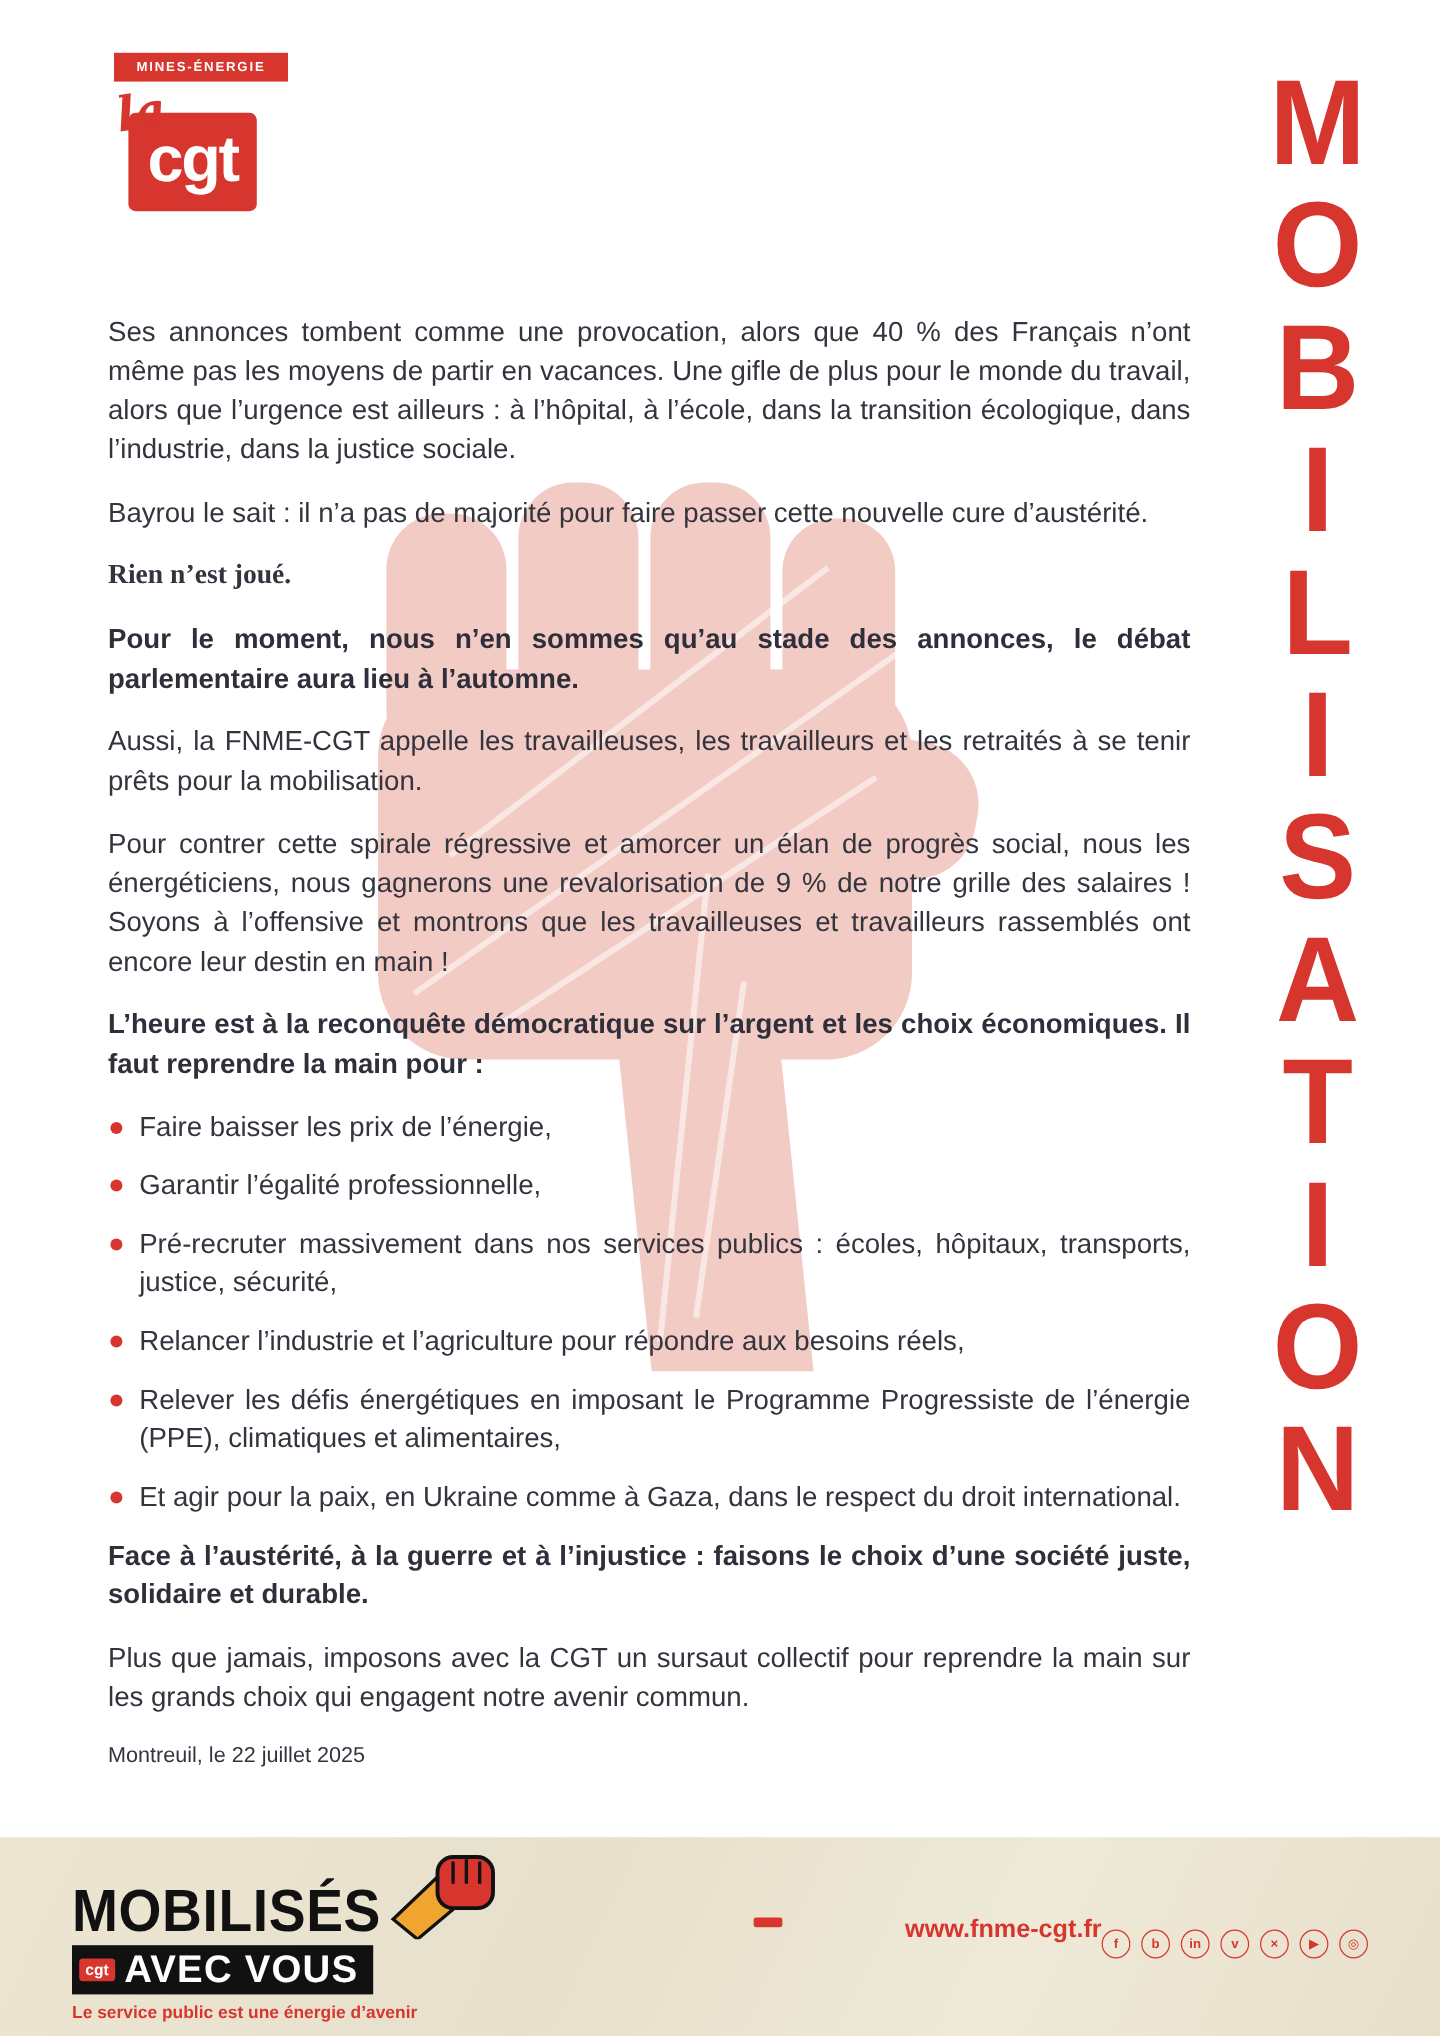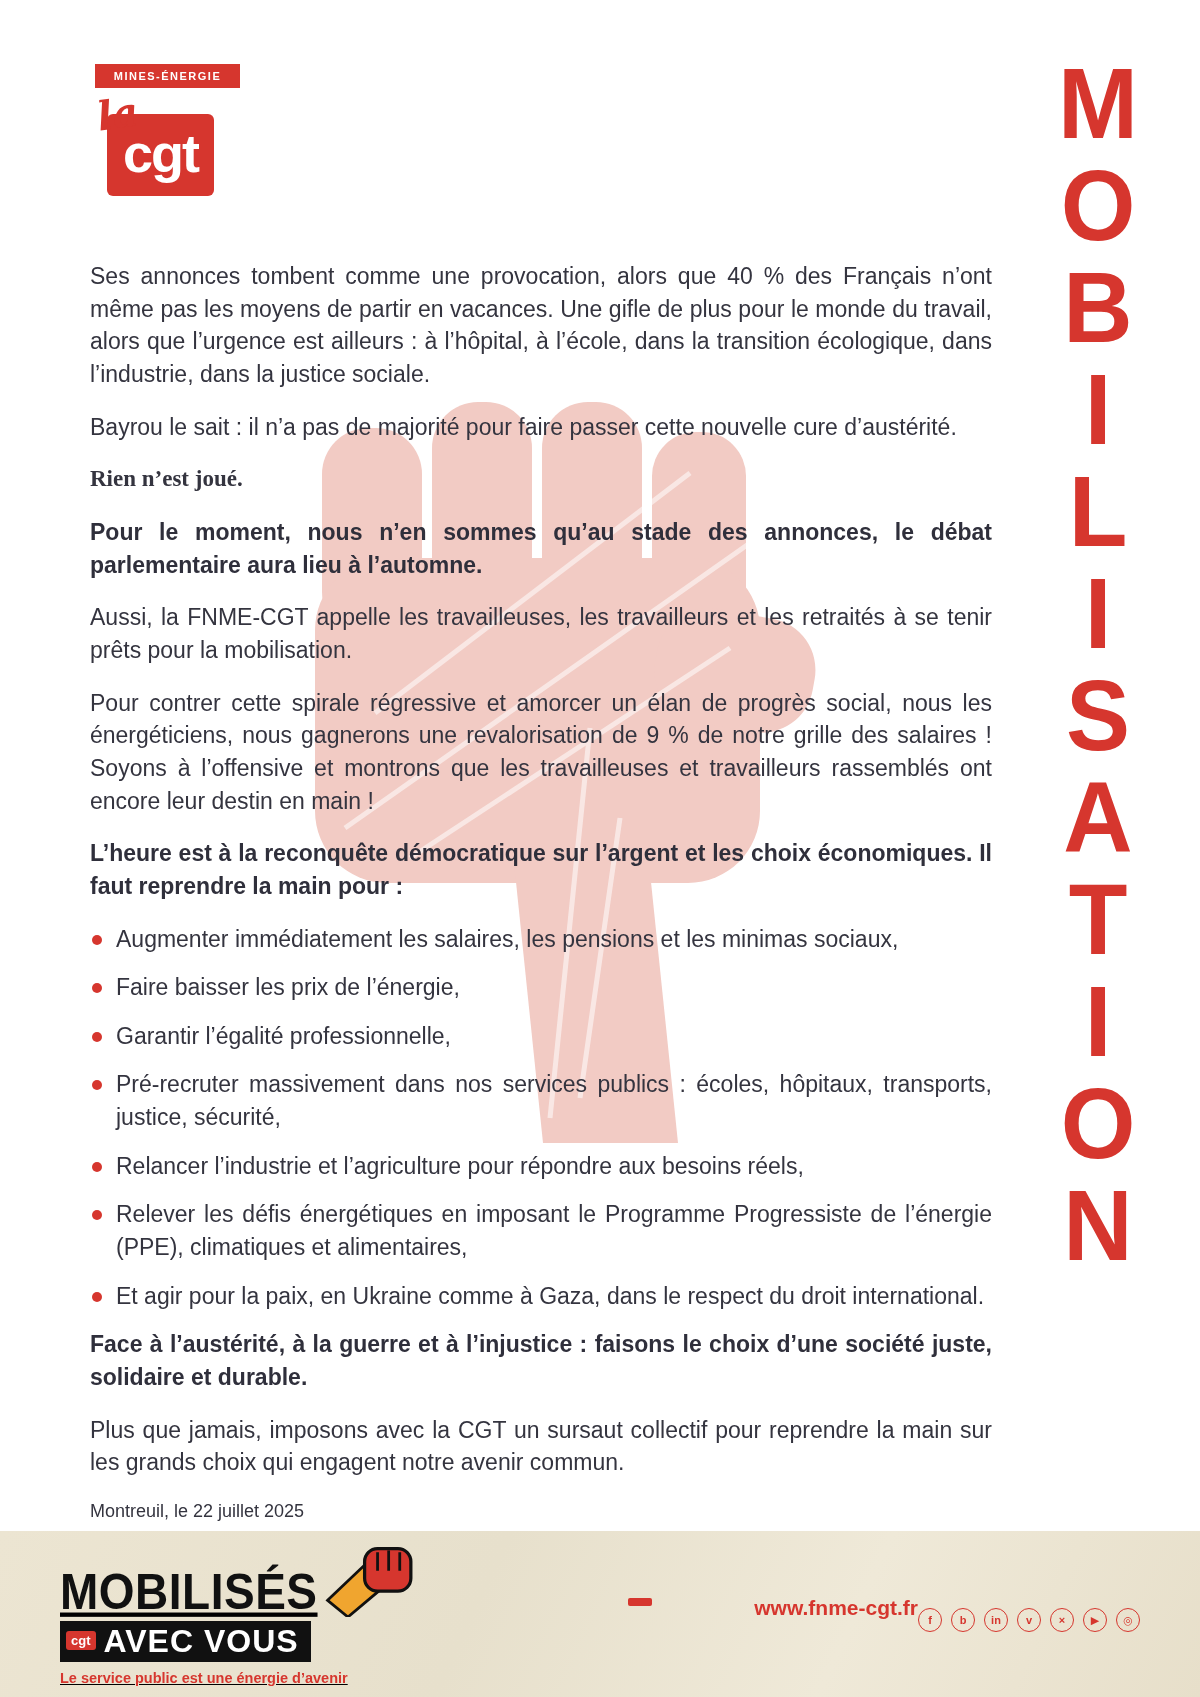--- a/index.html
+++ b/index.html
@@ -17,21 +17,21 @@
     position:absolute;top:52px;right:22px;width:160px;z-index:1;
     display:flex;flex-direction:column;align-items:center;
   }
   .vletter{
     font-size:96px;font-weight:800;line-height:102px;color:#d6362e;
     letter-spacing:0;transform:scaleY(1.05);
     font-family:"Liberation Sans",sans-serif;
   }
 
   
-  .logo{position:absolute;left:95px;top:64px;z-index:2;width:145px;}
+  .logo{position:absolute;left:95px;top:44px;z-index:2;width:145px;}
   .logo-banner{
     background:#d6362e;color:#ffffff;font-size:11px;font-weight:700;
     letter-spacing:1.5px;text-align:center;padding:6px 4px;
   }
   .logo-mark{position:relative;height:115px;}
   .logo-script{
     position:absolute;left:2px;top:2px;color:#d6362e;
     font-family:"DejaVu Serif",serif;font-style:italic;font-weight:700;
     font-size:40px;transform:rotate(-8deg);z-index:3;
   }
@@ -59,21 +59,21 @@
   }
   .dateline{font-size:18px;margin-top:26px;color:#34343f;}
 
   
   .footer{
     position:absolute;left:0;bottom:0;width:1200px;height:166px;z-index:2;
     background:linear-gradient(115deg,#ece5d2 0%,#e7e0cc 40%,#efe9d8 70%,#e7dfca 100%);
     display:flex;align-items:center;justify-content:space-between;
     padding:0 60px;box-sizing:border-box;
   }
-  .footer-left{position:relative;width:360px;text-decoration:underline;}
+  .footer-left{position:relative;width:360px;}
   .fl-title-row{display:flex;align-items:flex-end;}
   .fl-title{
     font-size:46px;font-weight:800;color:#111111;letter-spacing:0.5px;
     line-height:1;transform:scaleY(1.08);
   }
   .fl-fist{margin-left:6px;margin-bottom:-6px;}
   .fl-avec{
     display:inline-flex;align-items:center;background:#111111;
     margin-top:6px;padding:4px 12px 5px 6px;gap:8px;
   }
@@ -145,21 +145,20 @@
 
   <div class="content">
     <p>Ses annonces tombent comme une provocation, alors que 40 % des Français n’ont même pas les moyens de partir en vacances. Une gifle de plus pour le monde du travail, alors que l’urgence est ailleurs : à l’hôpital, à l’école, dans la transition écologique, dans l’industrie, dans la justice sociale.</p>
     <p>Bayrou le sait : il n’a pas de majorité pour faire passer cette nouvelle cure d’austérité.</p>
     <p class="bold">Rien n’est joué.</p>
     <p class="heading">Pour le moment, nous n’en sommes qu’au stade des annonces, le débat parlementaire aura lieu à l’automne.</p>
     <p>Aussi, la FNME-CGT appelle les travailleuses, les travailleurs et les retraités à se tenir prêts pour la mobilisation.</p>
     <p>Pour contrer cette spirale régressive et amorcer un élan de progrès social, nous les énergéticiens, nous gagnerons une revalorisation de 9 % de notre grille des salaires ! Soyons à l’offensive et montrons que les travailleuses et travailleurs rassemblés ont encore leur destin en main !</p>
     <p class="heading">L’heure est à la reconquête démocratique sur l’argent et les choix économiques. Il faut reprendre la main pour :</p>
     <ul class="bullets">
-        <li>Augmenter immédiatement les salaires, les pensions et les minimas sociaux,</li>
         <li>Faire baisser les prix de l’énergie,</li>
         <li>Garantir l’égalité professionnelle,</li>
         <li>Pré-recruter massivement dans nos services publics : écoles, hôpitaux, transports, justice, sécurité,</li>
         <li>Relancer l’industrie et l’agriculture pour répondre aux besoins réels,</li>
         <li>Relever les défis énergétiques en imposant le Programme Progressiste de l’énergie (PPE), climatiques et alimentaires,</li>
         <li>Et agir pour la paix, en Ukraine comme à Gaza, dans le respect du droit international.</li>
       </ul>
     <p class="heading">Face à l’austérité, à la guerre et à l’injustice : faisons le choix d’une société juste, solidaire et durable.</p>
     <p>Plus que jamais, imposons avec la CGT un sursaut collectif pour reprendre la main sur les grands choix qui engagent notre avenir commun.</p>
     <p class="dateline">Montreuil, le 22 juillet 2025</p>

